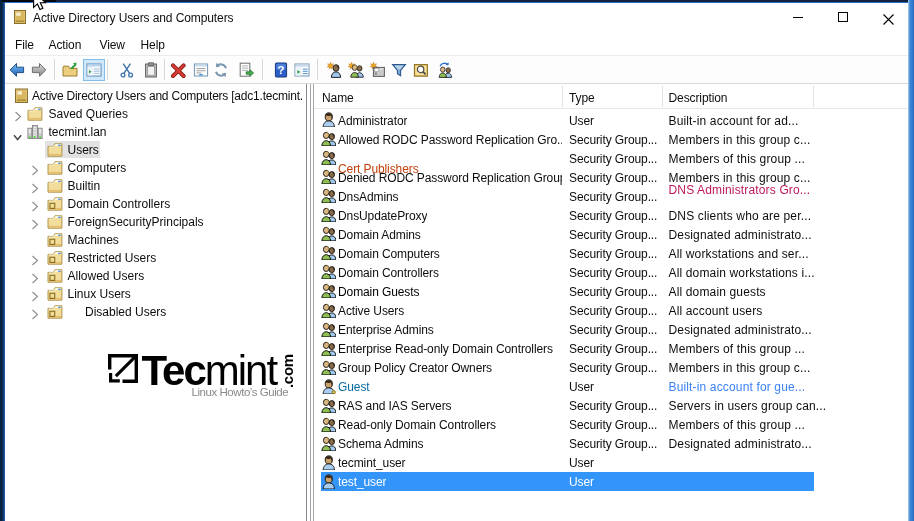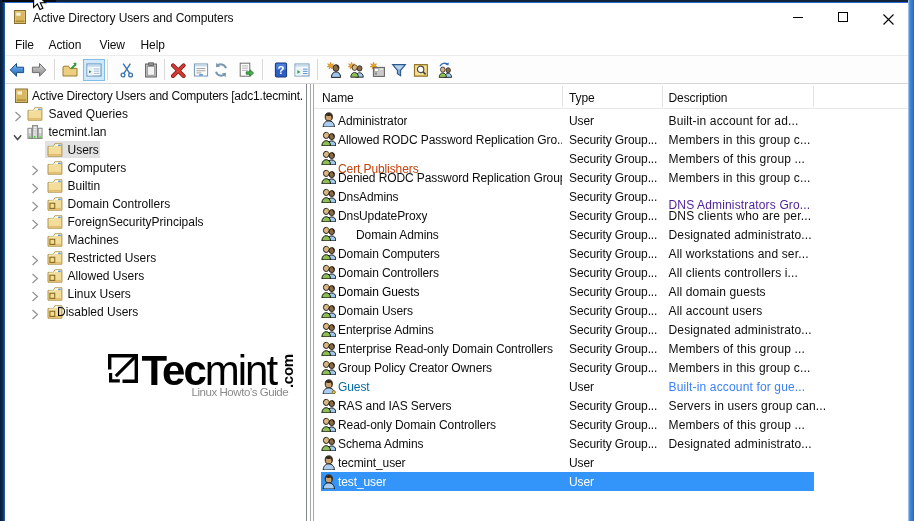--- a/index.html
+++ b/index.html
@@ -311,21 +311,21 @@
           </svg></div>
         <div class="abs" style="left:47px;top:303.5px;width:16px;height:16px"><svg width="16" height="16" viewBox="0 0 16 16" style="">
             <path d="M1 4.4 L6.6 4.4 L7.8 1.8 L14.9 1.8 L14.9 14.2 L1 14.2 z" fill="#f2dd9b" stroke="#a88a3c" stroke-width=".9"></path>
             <path d="M1.8 5 L7 5 L8.2 2.5 L14.2 2.5" fill="none" stroke="#fbf3d0" stroke-width=".9"></path>
             <path d="M1.7 13.5 L14.3 13.5 L14.3 11.9 L1.7 11.9 z" fill="#e2bd6e"></path>
             <rect x="8.3" y="2.6" width="3" height="1.4" fill="#fdfdf4"></rect>
             <rect x="11.1" y="2.6" width="2.6" height="1.5" fill="#5a9ae0"></rect>
             <rect x="2.9" y="7.2" width="4.9" height="5.2" fill="#d8b855" stroke="#7c6120" stroke-width=".9"></rect>
             <rect x="3.8" y="8.1" width="3.1" height="3.4" fill="#efe0a0"></rect>
           </svg></div>
-        <div class="abs t12" style="left:57px;top:304.5px;letter-spacing:0">Disabled Users</div>
+        <div class="abs t12" style="left:85px;top:304.5px;letter-spacing:0">Disabled Users</div>
       </div>
     </div>
 <div class="abs" style="left:107.5px;top:354px"><svg width="30" height="29" viewBox="0 0 30 29" style="">
         <path d="M1.7 15.5 L1.7 1.7 L28.3 1.7 L28.3 27.2 L14.5 27.2" fill="none" stroke="#000" stroke-width="3.4"></path>
         <path d="M26.8 3.2 L7.8 22.2" stroke="#000" stroke-width="3.2"></path>
         <path d="M2.6 19 L2.6 28.4 M1 26.9 L11.8 26.9" stroke="#000" stroke-width="3.2"></path>
       </svg></div>
     <div class="abs" style="left:141.5px;top:349.5px;font-size:42px;line-height:42px;color:#000;white-space:nowrap"><span style="font-weight:bold;letter-spacing:-2px">Tec</span><span style="letter-spacing:-2px">mint</span></div>
     <div class="abs" style="left:278.5px;top:355px;width:15px;height:33px">
       <div style="position:absolute;left:0;top:33px;transform:rotate(-90deg);transform-origin:0 0;font-weight:bold;font-size:15px;letter-spacing:-0.3px;white-space:nowrap">.com</div>
@@ -382,41 +382,41 @@
     <div class="abs" style="left:320.5px;top:188.2px;width:15px;height:15px"><svg width="15" height="15" viewBox="0 0 15 15" style="">
         <ellipse cx="10.8" cy="5.6" rx="2.7" ry="3.0" fill="#8a6b48" stroke="#111" stroke-width=".9"></ellipse>
         <path d="M10.8 2.6 a2.7 3 0 0 1 2.6 3 l-1 .1 c0-1.5-.7-2.3-1.6-3.1z" fill="#221a12"></path>
         <path d="M6.6 14.9 c0-3.2 1.9-5 4.2-5 s4.2 1.8 4.2 5z" fill="#9ec7ec" stroke="#111" stroke-width="1"></path>
         <ellipse cx="5.2" cy="4.4" rx="2.8" ry="3.1" fill="#d9b684" stroke="#111" stroke-width=".9"></ellipse>
         <path d="M5.2 1.3 a2.8 3.1 0 0 1 2.7 3.1 l-1 .1 c0-1.6-.7-2.4-1.7-3.2z" fill="#caa24f"></path>
         <path d="M.9 14.9 c0-3.3 2-5.2 4.3-5.2 s4.3 1.9 4.3 5.2z" fill="#8fbf54" stroke="#111" stroke-width="1"></path>
       </svg></div>
     <div class="abs t12" style="left:338px;top:189.7px;color:#0d0d0d;max-width:224px;overflow:hidden">DnsAdmins</div>
     <div class="abs t12" style="left:569px;top:189.7px;color:#0d0d0d">Security Group...</div>
-    <div class="abs t12" style="left:668.5px;top:198px;color:#4c1d95;letter-spacing:0.15px">DNS Administrators Gro...</div>
+    <div class="abs t12" style="left:668.5px;top:183px;color:#be185d;letter-spacing:0.15px">DNS Administrators Gro...</div>
     <div class="abs" style="left:320.5px;top:207.25px;width:15px;height:15px"><svg width="15" height="15" viewBox="0 0 15 15" style="">
         <ellipse cx="10.8" cy="5.6" rx="2.7" ry="3.0" fill="#8a6b48" stroke="#111" stroke-width=".9"></ellipse>
         <path d="M10.8 2.6 a2.7 3 0 0 1 2.6 3 l-1 .1 c0-1.5-.7-2.3-1.6-3.1z" fill="#221a12"></path>
         <path d="M6.6 14.9 c0-3.2 1.9-5 4.2-5 s4.2 1.8 4.2 5z" fill="#9ec7ec" stroke="#111" stroke-width="1"></path>
         <ellipse cx="5.2" cy="4.4" rx="2.8" ry="3.1" fill="#d9b684" stroke="#111" stroke-width=".9"></ellipse>
         <path d="M5.2 1.3 a2.8 3.1 0 0 1 2.7 3.1 l-1 .1 c0-1.6-.7-2.4-1.7-3.2z" fill="#caa24f"></path>
         <path d="M.9 14.9 c0-3.3 2-5.2 4.3-5.2 s4.3 1.9 4.3 5.2z" fill="#8fbf54" stroke="#111" stroke-width="1"></path>
       </svg></div>
     <div class="abs t12" style="left:338px;top:208.75px;color:#0d0d0d;max-width:224px;overflow:hidden">DnsUpdateProxy</div>
     <div class="abs t12" style="left:569px;top:208.75px;color:#0d0d0d">Security Group...</div>
     <div class="abs t12" style="left:668.5px;top:208.75px;color:#0d0d0d;letter-spacing:0.15px">DNS clients who are per...</div>
     <div class="abs" style="left:320.5px;top:226.3px;width:15px;height:15px"><svg width="15" height="15" viewBox="0 0 15 15" style="">
         <ellipse cx="10.8" cy="5.6" rx="2.7" ry="3.0" fill="#8a6b48" stroke="#111" stroke-width=".9"></ellipse>
         <path d="M10.8 2.6 a2.7 3 0 0 1 2.6 3 l-1 .1 c0-1.5-.7-2.3-1.6-3.1z" fill="#221a12"></path>
         <path d="M6.6 14.9 c0-3.2 1.9-5 4.2-5 s4.2 1.8 4.2 5z" fill="#9ec7ec" stroke="#111" stroke-width="1"></path>
         <ellipse cx="5.2" cy="4.4" rx="2.8" ry="3.1" fill="#d9b684" stroke="#111" stroke-width=".9"></ellipse>
         <path d="M5.2 1.3 a2.8 3.1 0 0 1 2.7 3.1 l-1 .1 c0-1.6-.7-2.4-1.7-3.2z" fill="#caa24f"></path>
         <path d="M.9 14.9 c0-3.3 2-5.2 4.3-5.2 s4.3 1.9 4.3 5.2z" fill="#8fbf54" stroke="#111" stroke-width="1"></path>
       </svg></div>
-    <div class="abs t12" style="left:356px;top:227.8px;color:#0d0d0d;max-width:224px;overflow:hidden">Domain Admins</div>
+    <div class="abs t12" style="left:338px;top:227.8px;color:#0d0d0d;max-width:224px;overflow:hidden">Domain Admins</div>
     <div class="abs t12" style="left:569px;top:227.8px;color:#0d0d0d">Security Group...</div>
     <div class="abs t12" style="left:668.5px;top:227.8px;color:#0d0d0d;letter-spacing:0.15px">Designated administrato...</div>
     <div class="abs" style="left:320.5px;top:245.35px;width:15px;height:15px"><svg width="15" height="15" viewBox="0 0 15 15" style="">
         <ellipse cx="10.8" cy="5.6" rx="2.7" ry="3.0" fill="#8a6b48" stroke="#111" stroke-width=".9"></ellipse>
         <path d="M10.8 2.6 a2.7 3 0 0 1 2.6 3 l-1 .1 c0-1.5-.7-2.3-1.6-3.1z" fill="#221a12"></path>
         <path d="M6.6 14.9 c0-3.2 1.9-5 4.2-5 s4.2 1.8 4.2 5z" fill="#9ec7ec" stroke="#111" stroke-width="1"></path>
         <ellipse cx="5.2" cy="4.4" rx="2.8" ry="3.1" fill="#d9b684" stroke="#111" stroke-width=".9"></ellipse>
         <path d="M5.2 1.3 a2.8 3.1 0 0 1 2.7 3.1 l-1 .1 c0-1.6-.7-2.4-1.7-3.2z" fill="#caa24f"></path>
         <path d="M.9 14.9 c0-3.3 2-5.2 4.3-5.2 s4.3 1.9 4.3 5.2z" fill="#8fbf54" stroke="#111" stroke-width="1"></path>
       </svg></div>
@@ -426,41 +426,41 @@
     <div class="abs" style="left:320.5px;top:264.4px;width:15px;height:15px"><svg width="15" height="15" viewBox="0 0 15 15" style="">
         <ellipse cx="10.8" cy="5.6" rx="2.7" ry="3.0" fill="#8a6b48" stroke="#111" stroke-width=".9"></ellipse>
         <path d="M10.8 2.6 a2.7 3 0 0 1 2.6 3 l-1 .1 c0-1.5-.7-2.3-1.6-3.1z" fill="#221a12"></path>
         <path d="M6.6 14.9 c0-3.2 1.9-5 4.2-5 s4.2 1.8 4.2 5z" fill="#9ec7ec" stroke="#111" stroke-width="1"></path>
         <ellipse cx="5.2" cy="4.4" rx="2.8" ry="3.1" fill="#d9b684" stroke="#111" stroke-width=".9"></ellipse>
         <path d="M5.2 1.3 a2.8 3.1 0 0 1 2.7 3.1 l-1 .1 c0-1.6-.7-2.4-1.7-3.2z" fill="#caa24f"></path>
         <path d="M.9 14.9 c0-3.3 2-5.2 4.3-5.2 s4.3 1.9 4.3 5.2z" fill="#8fbf54" stroke="#111" stroke-width="1"></path>
       </svg></div>
     <div class="abs t12" style="left:338px;top:265.9px;color:#0d0d0d;max-width:224px;overflow:hidden">Domain Controllers</div>
     <div class="abs t12" style="left:569px;top:265.9px;color:#0d0d0d">Security Group...</div>
-    <div class="abs t12" style="left:668.5px;top:265.9px;color:#0d0d0d;letter-spacing:0.15px">All clients controllers i...</div>
+    <div class="abs t12" style="left:668.5px;top:265.9px;color:#0d0d0d;letter-spacing:0.15px">All domain workstations i...</div>
     <div class="abs" style="left:320.5px;top:283.45000000000005px;width:15px;height:15px"><svg width="15" height="15" viewBox="0 0 15 15" style="">
         <ellipse cx="10.8" cy="5.6" rx="2.7" ry="3.0" fill="#8a6b48" stroke="#111" stroke-width=".9"></ellipse>
         <path d="M10.8 2.6 a2.7 3 0 0 1 2.6 3 l-1 .1 c0-1.5-.7-2.3-1.6-3.1z" fill="#221a12"></path>
         <path d="M6.6 14.9 c0-3.2 1.9-5 4.2-5 s4.2 1.8 4.2 5z" fill="#9ec7ec" stroke="#111" stroke-width="1"></path>
         <ellipse cx="5.2" cy="4.4" rx="2.8" ry="3.1" fill="#d9b684" stroke="#111" stroke-width=".9"></ellipse>
         <path d="M5.2 1.3 a2.8 3.1 0 0 1 2.7 3.1 l-1 .1 c0-1.6-.7-2.4-1.7-3.2z" fill="#caa24f"></path>
         <path d="M.9 14.9 c0-3.3 2-5.2 4.3-5.2 s4.3 1.9 4.3 5.2z" fill="#8fbf54" stroke="#111" stroke-width="1"></path>
       </svg></div>
     <div class="abs t12" style="left:338px;top:284.95000000000005px;color:#000000;max-width:224px;overflow:hidden">Domain Guests</div>
     <div class="abs t12" style="left:569px;top:284.95000000000005px;color:#0d0d0d">Security Group...</div>
     <div class="abs t12" style="left:668.5px;top:284.95000000000005px;color:#0d0d0d;letter-spacing:0.15px">All domain guests</div>
     <div class="abs" style="left:320.5px;top:302.5px;width:15px;height:15px"><svg width="15" height="15" viewBox="0 0 15 15" style="">
         <ellipse cx="10.8" cy="5.6" rx="2.7" ry="3.0" fill="#8a6b48" stroke="#111" stroke-width=".9"></ellipse>
         <path d="M10.8 2.6 a2.7 3 0 0 1 2.6 3 l-1 .1 c0-1.5-.7-2.3-1.6-3.1z" fill="#221a12"></path>
         <path d="M6.6 14.9 c0-3.2 1.9-5 4.2-5 s4.2 1.8 4.2 5z" fill="#9ec7ec" stroke="#111" stroke-width="1"></path>
         <ellipse cx="5.2" cy="4.4" rx="2.8" ry="3.1" fill="#d9b684" stroke="#111" stroke-width=".9"></ellipse>
         <path d="M5.2 1.3 a2.8 3.1 0 0 1 2.7 3.1 l-1 .1 c0-1.6-.7-2.4-1.7-3.2z" fill="#caa24f"></path>
         <path d="M.9 14.9 c0-3.3 2-5.2 4.3-5.2 s4.3 1.9 4.3 5.2z" fill="#8fbf54" stroke="#111" stroke-width="1"></path>
       </svg></div>
-    <div class="abs t12" style="left:338px;top:304.0px;color:#0d0d0d;max-width:224px;overflow:hidden">Domain Users</div>
+    <div class="abs t12" style="left:338px;top:304.0px;color:#0d0d0d;max-width:224px;overflow:hidden">Active Users</div>
     <div class="abs t12" style="left:569px;top:304.0px;color:#0d0d0d">Security Group...</div>
     <div class="abs t12" style="left:668.5px;top:304.0px;color:#0d0d0d;letter-spacing:0.15px">All account users</div>
     <div class="abs" style="left:320.5px;top:321.55px;width:15px;height:15px"><svg width="15" height="15" viewBox="0 0 15 15" style="">
         <ellipse cx="10.8" cy="5.6" rx="2.7" ry="3.0" fill="#8a6b48" stroke="#111" stroke-width=".9"></ellipse>
         <path d="M10.8 2.6 a2.7 3 0 0 1 2.6 3 l-1 .1 c0-1.5-.7-2.3-1.6-3.1z" fill="#221a12"></path>
         <path d="M6.6 14.9 c0-3.2 1.9-5 4.2-5 s4.2 1.8 4.2 5z" fill="#9ec7ec" stroke="#111" stroke-width="1"></path>
         <ellipse cx="5.2" cy="4.4" rx="2.8" ry="3.1" fill="#d9b684" stroke="#111" stroke-width=".9"></ellipse>
         <path d="M5.2 1.3 a2.8 3.1 0 0 1 2.7 3.1 l-1 .1 c0-1.6-.7-2.4-1.7-3.2z" fill="#caa24f"></path>
         <path d="M.9 14.9 c0-3.3 2-5.2 4.3-5.2 s4.3 1.9 4.3 5.2z" fill="#8fbf54" stroke="#111" stroke-width="1"></path>
       </svg></div>

